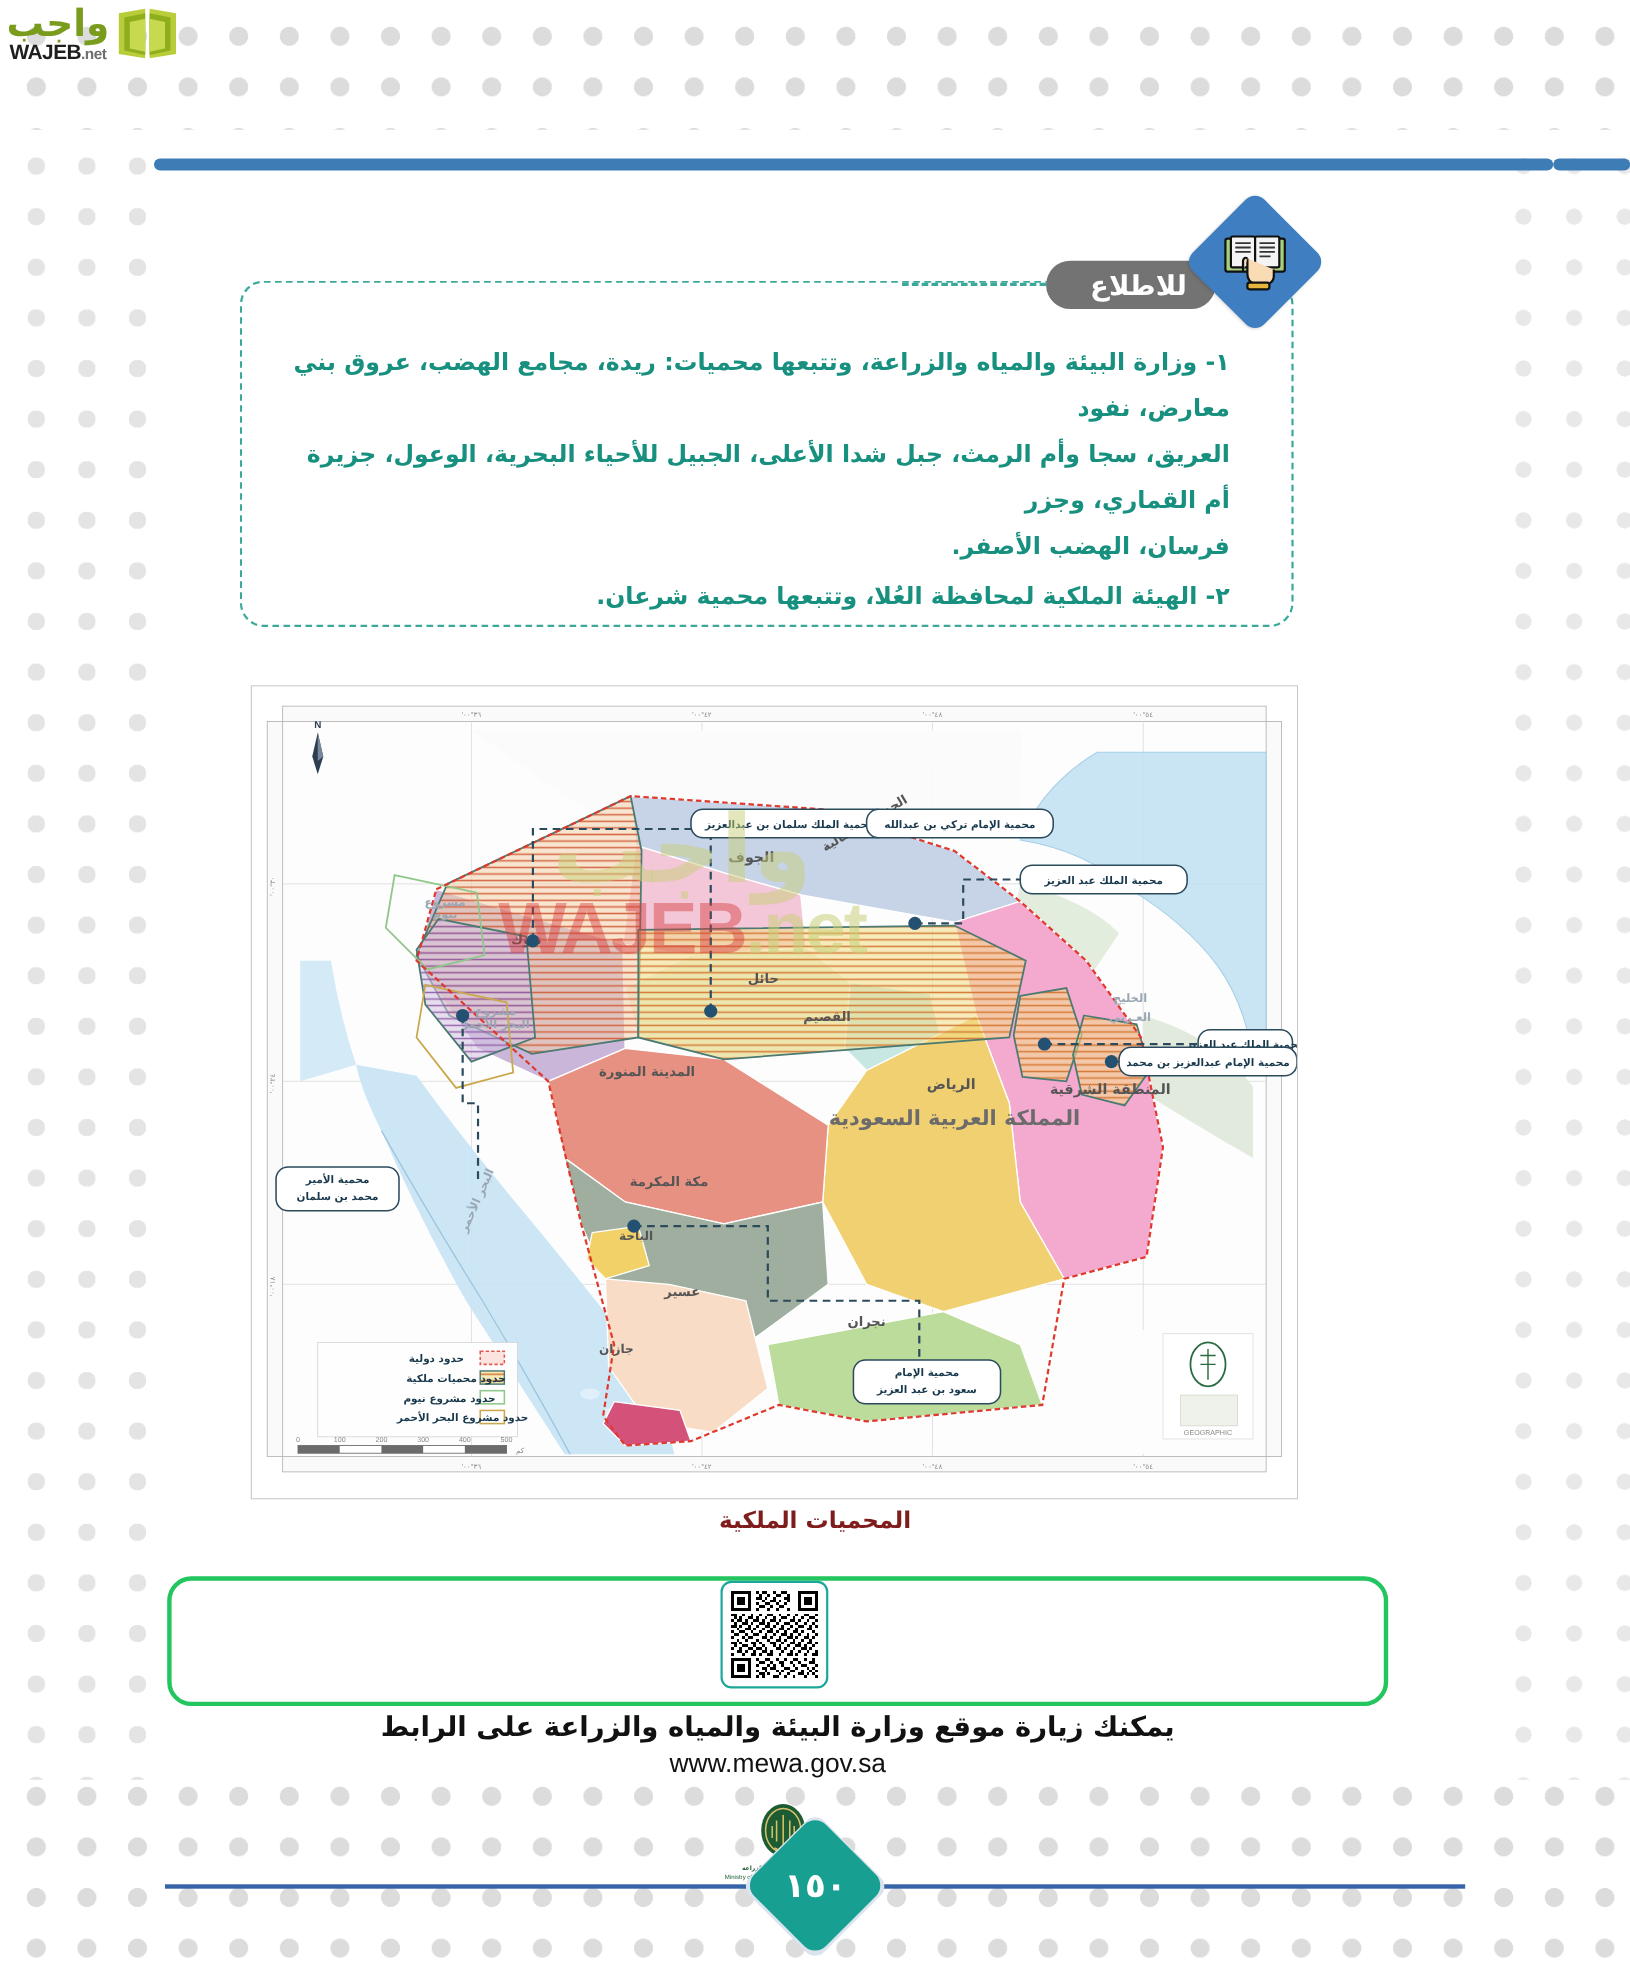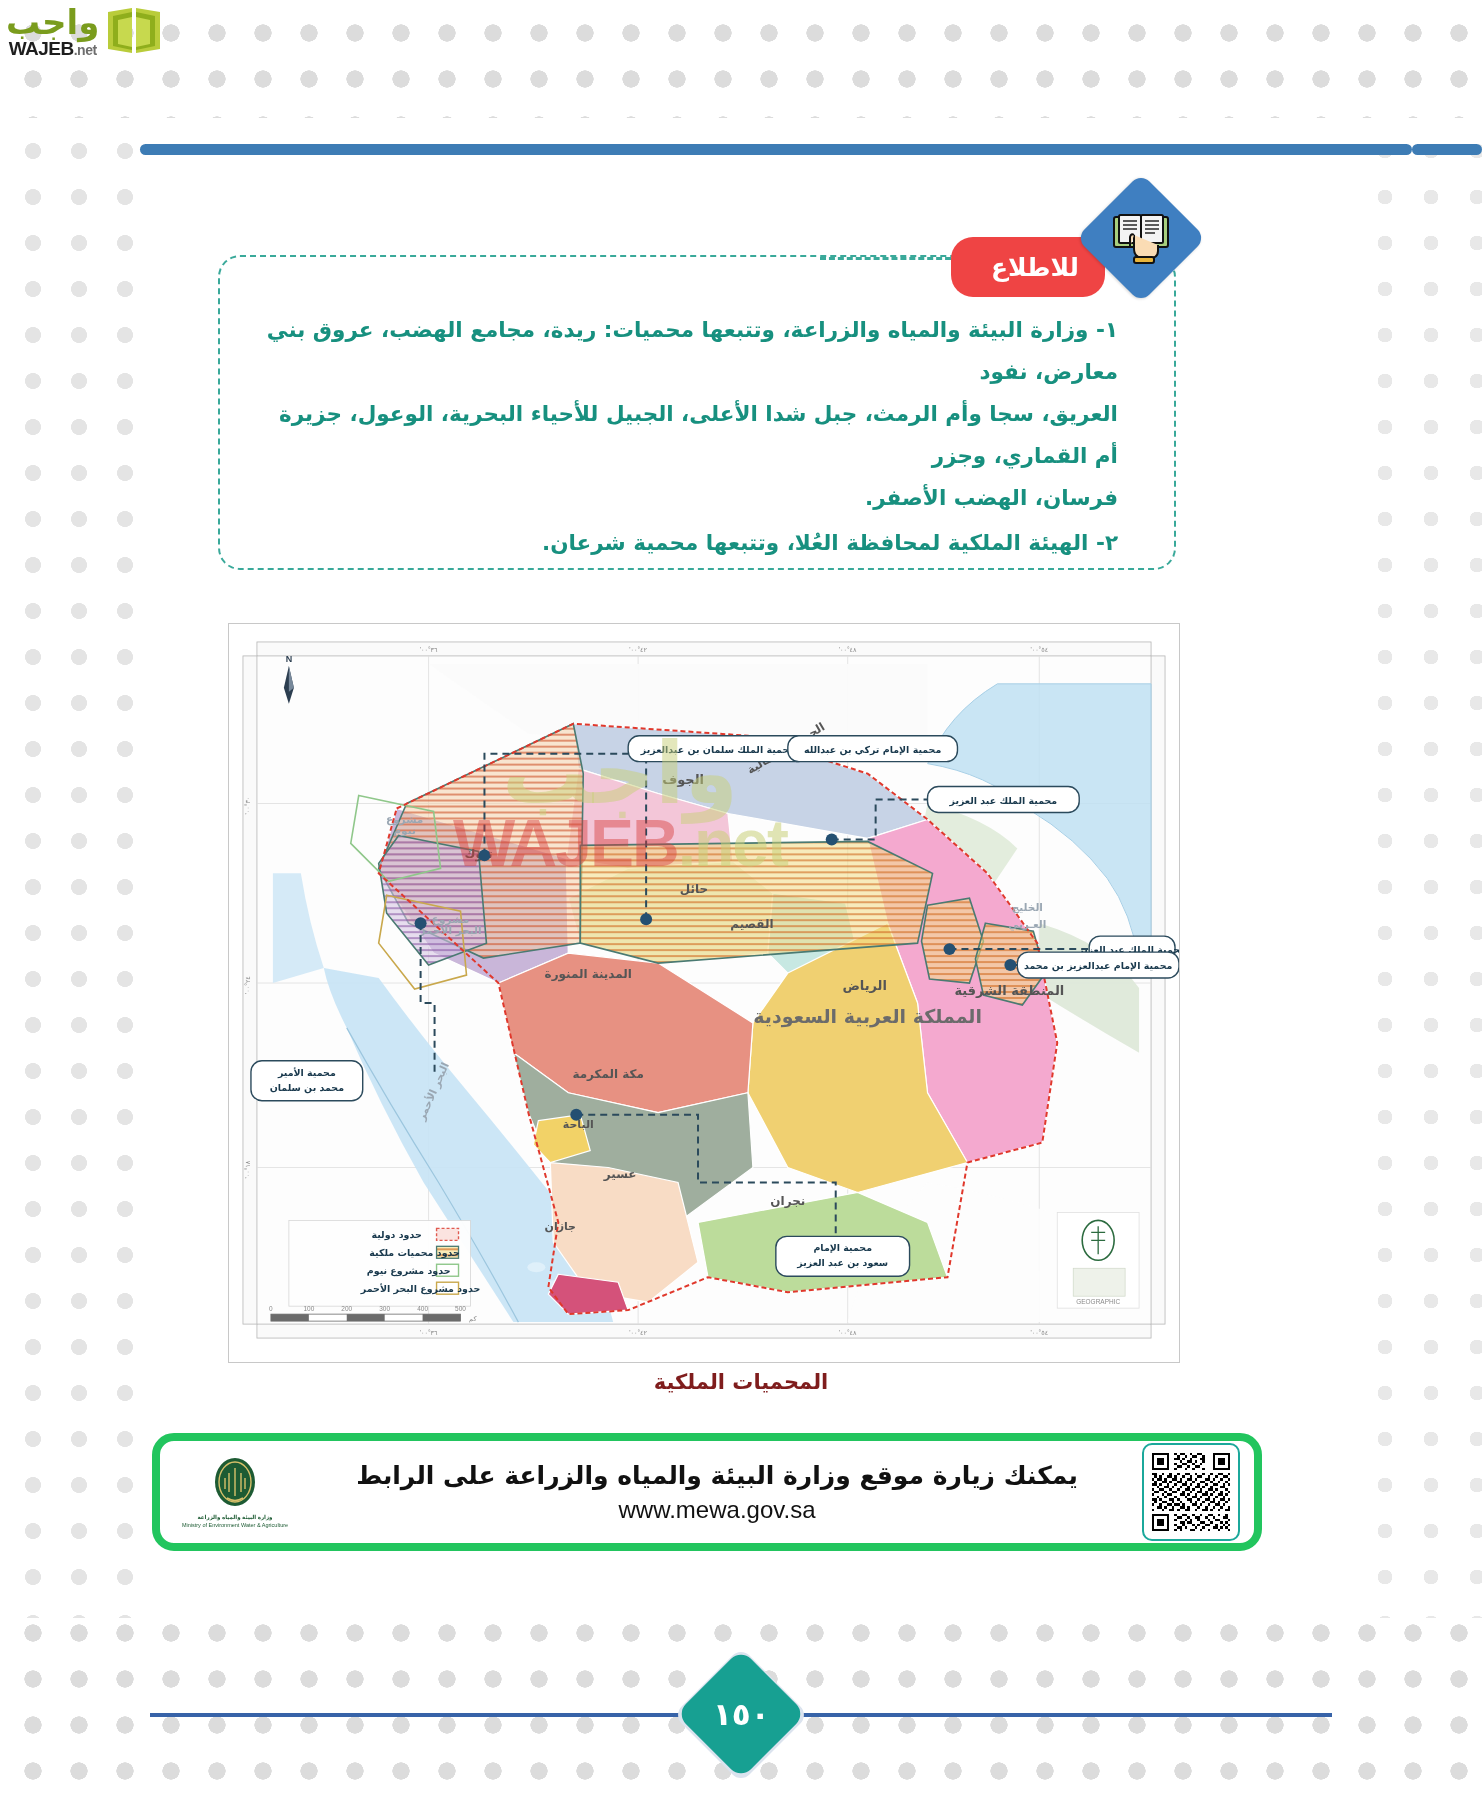--- a/index.html
+++ b/index.html
@@ -86,22 +86,22 @@
     color: #17907f; font-size: 21.5px; font-weight: bold;
     line-height: 1.95; font-family: "DejaVu Sans", sans-serif;
     letter-spacing: 0;
   }
   .info-line.indent-body { padding-right: 0; }
   .info-line.item2 { margin-top: 3px; }
 
   
   #info-tab {
     position: absolute; top: 237px; left: 951px;
-    height: 60px; min-width: 146px;
-    background: #ef4444; border-radius: 22px;
+    height: 44px; min-width: 146px;
+    background: #737373; border-radius: 22px;
     display: flex; align-items: center; justify-content: center;
     padding: 0 26px 0 40px;
     z-index: 3;
   }
   #info-tab-label {
     color: #ffffff; font-size: 25px; font-weight: bold;
     font-family: "DejaVu Sans", sans-serif;
   }
   #info-dash {
     position: absolute; top: 257px; left: 820px; width: 140px;
@@ -170,23 +170,23 @@
   #map-caption {
     position: absolute; top: 1370px; left: 0; width: 1482px;
     text-align: center; color: #7f1d1d; font-size: 21px; font-weight: bold;
     font-family: "DejaVu Sans", sans-serif;
   }
 
   
   #qr-box {
     position: absolute; top: 1433px; left: 152px;
     width: 1110px; height: 118px;
-    border: 8px solid #22c55e; border-radius: 22px;
+    border: 4px solid #22c55e; border-radius: 22px;
     background: #ffffff;
-    display: flex; align-items: center;
+    display: flex; flex-direction: column; align-items: center; gap: 20px;
   }
   #qr-code {
     width: 98px; height: 98px; margin-right: 14px; margin-left: 8px;
     border: 2px solid #1ba89b; border-radius: 10px; padding: 5px;
     background: #fff; flex: 0 0 auto;
   }
   #qr-text {
     flex: 1; text-align: center; direction: rtl;
     display: flex; flex-direction: column; gap: 6px; align-items: center;
   }

